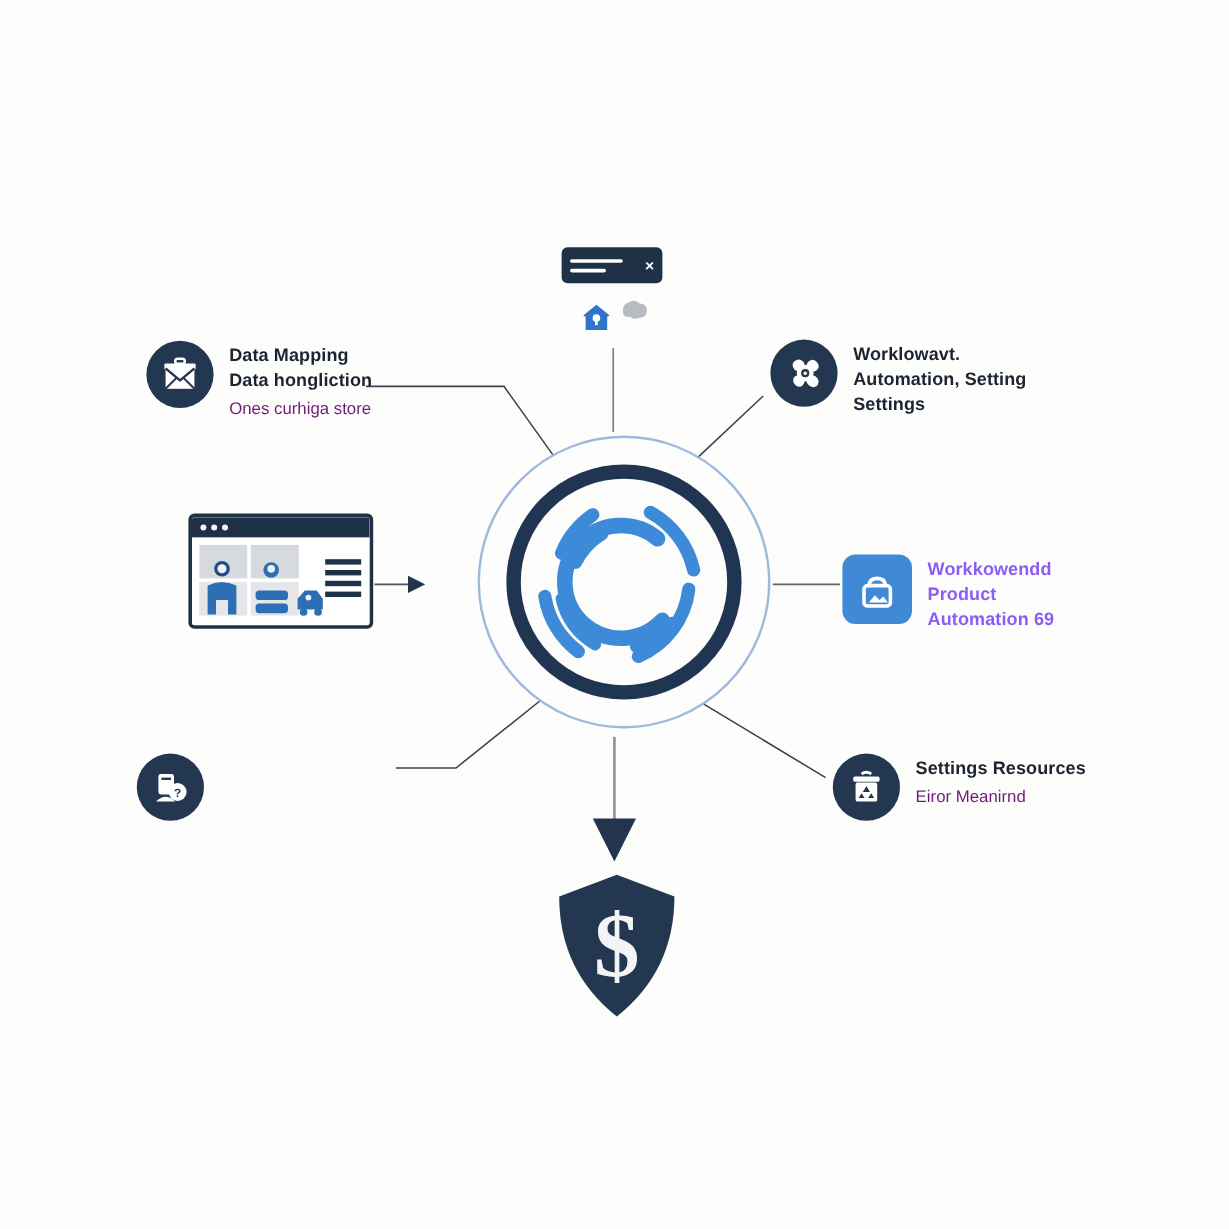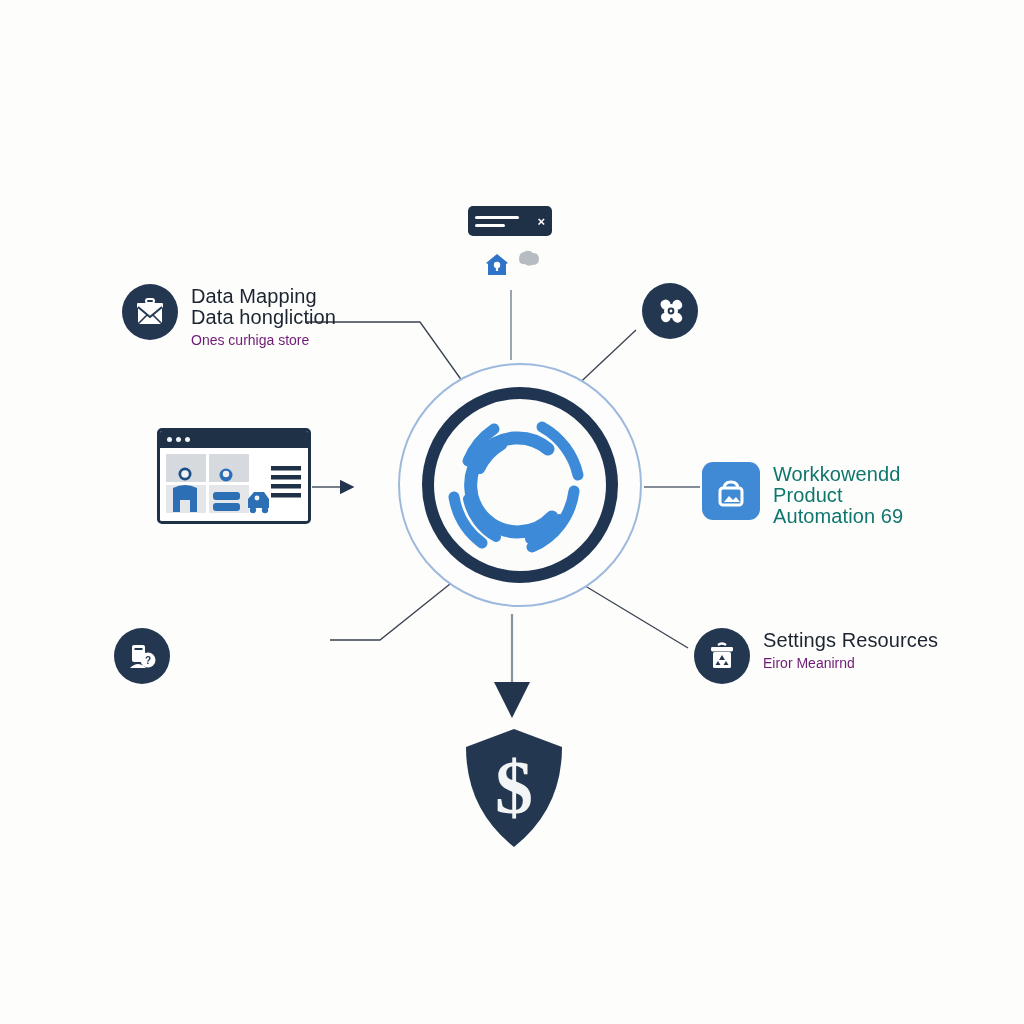--- a/index.html
+++ b/index.html
@@ -73,35 +73,35 @@
     justify-content: center;
   }
   .node-badge.square {
     border-radius: 11px;
     background: #4089d4;
     width: 58px;
     height: 58px;
   }
   .node-text { padding-top: 2px; }
   .node-title {
-    font-size: 20px;
-    font-weight: normal;
+    font-size: 15px;
+    font-weight: bold;
     color: #1b2430;
     line-height: 21px;
     letter-spacing: .1px;
     white-space: pre-line;
   }
   .node-sub {
     font-size: 14px;
     color: #701a75;
     line-height: 21px;
     margin-top: 2px;
     white-space: pre-line;
   }
-  .node-title.blue-mixed { color: #0f766e; }
+  .node-title.blue-mixed { color: #8b5cf6; }
 
   
   #node-data-mapping     { left: 122px; top: 284px; }
   #node-workflow-settings{ left: 642px; top: 283px; }
   #node-workflow-product { left: 702px; top: 462px; }
   #node-support-left     { left: 114px; top: 628px; }
   #node-support-right    { left: 694px; top: 628px; }
 
   
   .browser {
@@ -337,20 +337,26 @@
           <path d="M9 7 q4 -3 7 0 q3 3 0 7 q-4 3 -7 0 q-3 -4 0 -7 z"></path>
           <path d="M21 7 q4 -3 7 1 q3 4 -1 7 q-4 2 -7 -1 q-2 -4 1 -7 z"></path>
           <path d="M9 20 q4 -3 7 0 q3 4 0 7 q-4 3 -7 -1 q-2 -3 0 -6 z"></path>
           <path d="M21 20 q4 -3 7 1 q3 4 -1 7 q-4 2 -7 -2 q-2 -3 1 -6 z"></path>
           <circle cx="18" cy="17" r="7"></circle>
         </g>
         <circle cx="18" cy="17" r="3.4" fill="#243751"></circle>
         <circle cx="18" cy="17" r="1.4" fill="#ffffff"></circle>
       </svg>
     </div>
+    <div class="node-text">
+      <div class="node-title">Worklowavt.
+Automation, Setting
+Settings</div>
+      <div class="node-sub"></div>
+    </div>
   </div>
 
   <div class="node" id="node-workflow-product">
     <div class="node-badge square">
       <svg width="36" height="36" viewBox="0 0 36 36">
         <path d="M11 16 q0 -7 7 -7 q7 0 7 7" fill="none" stroke="#ffffff" stroke-width="3"></path>
         <rect x="7" y="15" width="22" height="17" rx="3" fill="none" stroke="#ffffff" stroke-width="3"></rect>
         <path d="M11 29 l5 -6 l4 4 l3 -3 l4 5 z" fill="#ffffff"></path>
       </svg>
     </div>

